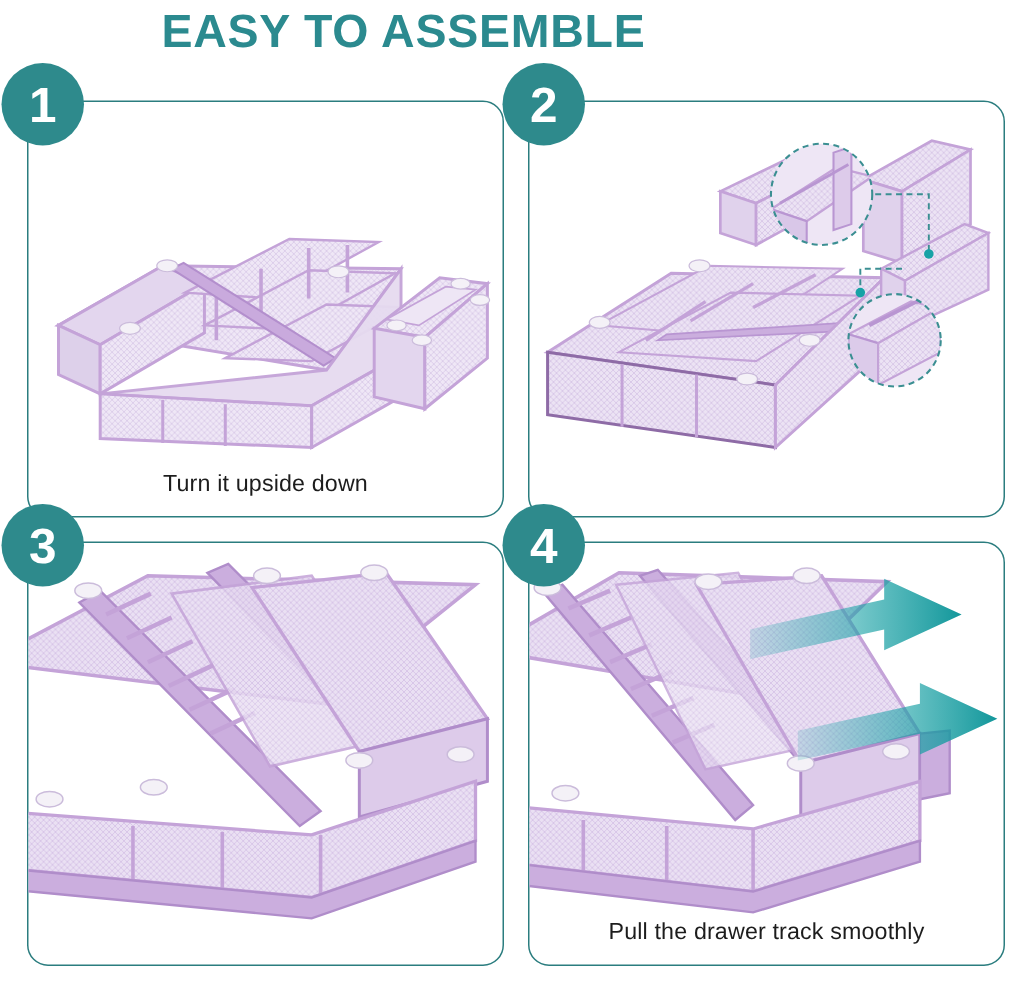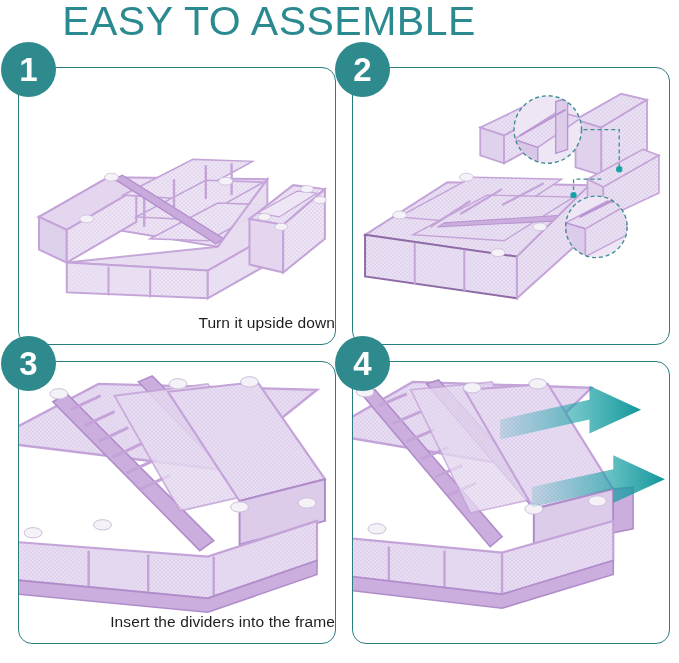--- a/index.html
+++ b/index.html
@@ -8,23 +8,23 @@
     background:#ffffff;
     font-family:"Liberation Sans", sans-serif;
     overflow:hidden;
     position:relative;
   }
 
   .title{
     position:absolute;
     top:0px;left:0;width:538px;
     text-align:center;
-    font-size:41px;
+    font-size:31px;
     letter-spacing:0.5px;
-    font-weight:400;
+    font-weight:700;
     color:#2b8a8f;
     line-height:42px;
     white-space:nowrap;
   }
 
   .grid{
     position:absolute;
     top:48px;left:0;width:679px;height:615px;
   }
 
@@ -53,21 +53,21 @@
     align-items:center;
     justify-content:center;
     left:-18px;top:-26px;
     z-index:5;
     font-family:"Liberation Sans", sans-serif;
   }
 
   .caption{
     position:absolute;
     left:0;bottom:12px;width:100%;
-    text-align:right;
+    text-align:center;
     font-size:15.5px;
     color:#1d1d1d;
     letter-spacing:0.1px;
     white-space:nowrap;
   }
 
   .art{
     position:absolute;
     left:0;top:0;width:100%;height:100%;
     pointer-events:none;
@@ -272,21 +272,20 @@
           <ellipse cx="40" cy="32" rx="9" ry="5.2" fill="#f4f1f7" stroke="#cbbcdb" stroke-width="1"></ellipse>
           <ellipse cx="160" cy="22" rx="9" ry="5.2" fill="#f4f1f7" stroke="#cbbcdb" stroke-width="1"></ellipse>
           <ellipse cx="232" cy="20" rx="9" ry="5.2" fill="#f4f1f7" stroke="#cbbcdb" stroke-width="1"></ellipse>
           <ellipse cx="14" cy="172" rx="9" ry="5.2" fill="#f4f1f7" stroke="#cbbcdb" stroke-width="1"></ellipse>
           <ellipse cx="84" cy="164" rx="9" ry="5.2" fill="#f4f1f7" stroke="#cbbcdb" stroke-width="1"></ellipse>
           <ellipse cx="222" cy="146" rx="9" ry="5.2" fill="#f4f1f7" stroke="#cbbcdb" stroke-width="1"></ellipse>
           <ellipse cx="290" cy="142" rx="9" ry="5.2" fill="#f4f1f7" stroke="#cbbcdb" stroke-width="1"></ellipse>
         </g>
       </svg>
     </div>
-    <div class="caption">Insert the dividers into the frame</div>
   </div>
 
   <div class="panel p4">
     <div class="badge">4</div>
     <div class="art">
       <svg viewBox="0 0 318 283" xmlns="http://www.w3.org/2000/svg">
         <defs>
           <pattern id="mesh4" width="4" height="4" patternUnits="userSpaceOnUse">
             <rect width="4" height="4" fill="#eae0f3"></rect>
             <path d="M0 0 L4 4 M4 0 L0 4" stroke="#d2bee4" stroke-width="0.5"></path>
@@ -332,15 +331,16 @@
         </g>
 
         <g>
           <path d="M148,58 L238,38 L238,24 L290,48 L238,72 L238,58 L148,78 Z" fill="url(#arrowGrad)"></path>
         </g>
         <g>
           <path d="M180,126 L262,108 L262,94 L314,118 L262,142 L262,128 L180,146 Z" fill="url(#arrowGrad)"></path>
         </g>
       </svg>
     </div>
+    <div class="caption">Pull the drawer track smoothly</div>
   </div>
 
 </div>
 
 </body></html>

